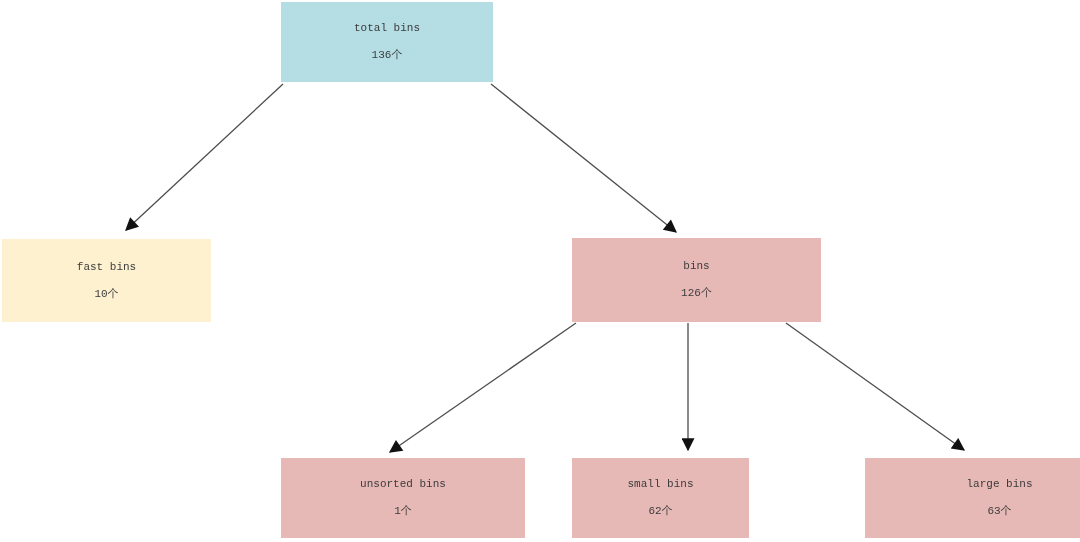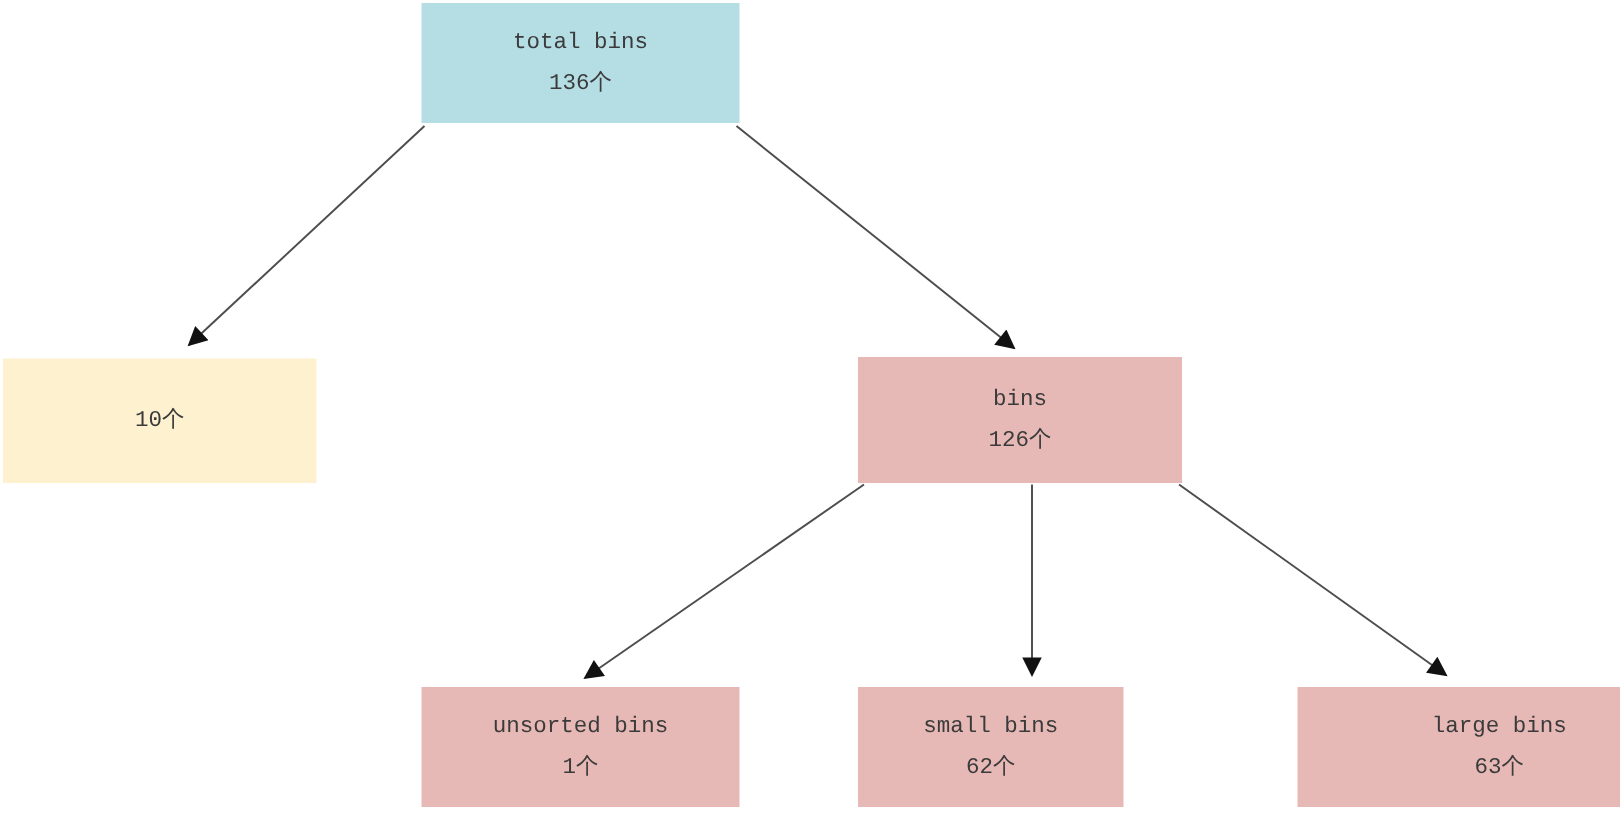--- a/index.html
+++ b/index.html
@@ -27,33 +27,33 @@
     stroke: #4d4d4d;
     stroke-width: 1.3;
   }
   .node {
     position: absolute;
     display: flex;
     flex-direction: column;
     align-items: center;
     justify-content: center;
     color: #3b3b3b;
-    font-size: 15px;
+    font-size: 11px;
     line-height: 27px;
     text-align: center;
     white-space: nowrap;
   }
   .node .label, .node .count {
     display: block;
   }
   
   .n-total    { left: 281px; top: 2px;   width: 212px; height: 80px; }
   .n-fast     { left: 2px;   top: 239px; width: 209px; height: 83px; }
-  .n-bins     { left: 572px; top: 238px; width: 216px; height: 84px; }
-  .n-unsorted { left: 281px; top: 458px; width: 212px; height: 80px; justify-content: center; }
+  .n-bins     { left: 572px; top: 238px; width: 249px; height: 84px; }
+  .n-unsorted { left: 281px; top: 458px; width: 244px; height: 80px; justify-content: center; }
   .n-small    { left: 572px; top: 458px; width: 177px; height: 80px; }
   .n-large    { left: 865px; top: 458px; width: 213px; height: 80px; padding-left: 28px; }
 </style>
 </head>
 <body>
 
 <div class="canvas">
 
   <svg class="edges-layer" width="1080" height="542" viewBox="0 0 1080 542" xmlns="http://www.w3.org/2000/svg">
     <defs>
@@ -67,20 +67,21 @@
     <line x1="688" y1="323" x2="688" y2="450" marker-end="url(#arrowhead)"></line>
     <line x1="786" y1="323" x2="964" y2="450" marker-end="url(#arrowhead)"></line>
   </svg>
 
   <div class="node n-total" style="background-color: rgb(181, 221, 228);">
     <span class="label">total bins</span>
     <span class="count">136个</span>
   </div>
 
   <div class="node n-fast" style="background-color: rgb(253, 241, 207);">
+    <span class="label">fast bins</span>
     <span class="count">10个</span>
   </div>
 
   <div class="node n-bins" style="background-color: rgb(231, 185, 182);">
     <span class="label">bins</span>
     <span class="count">126个</span>
   </div>
 
   <div class="node n-unsorted" style="background-color: rgb(231, 185, 182);">
     <span class="label">unsorted bins</span>

